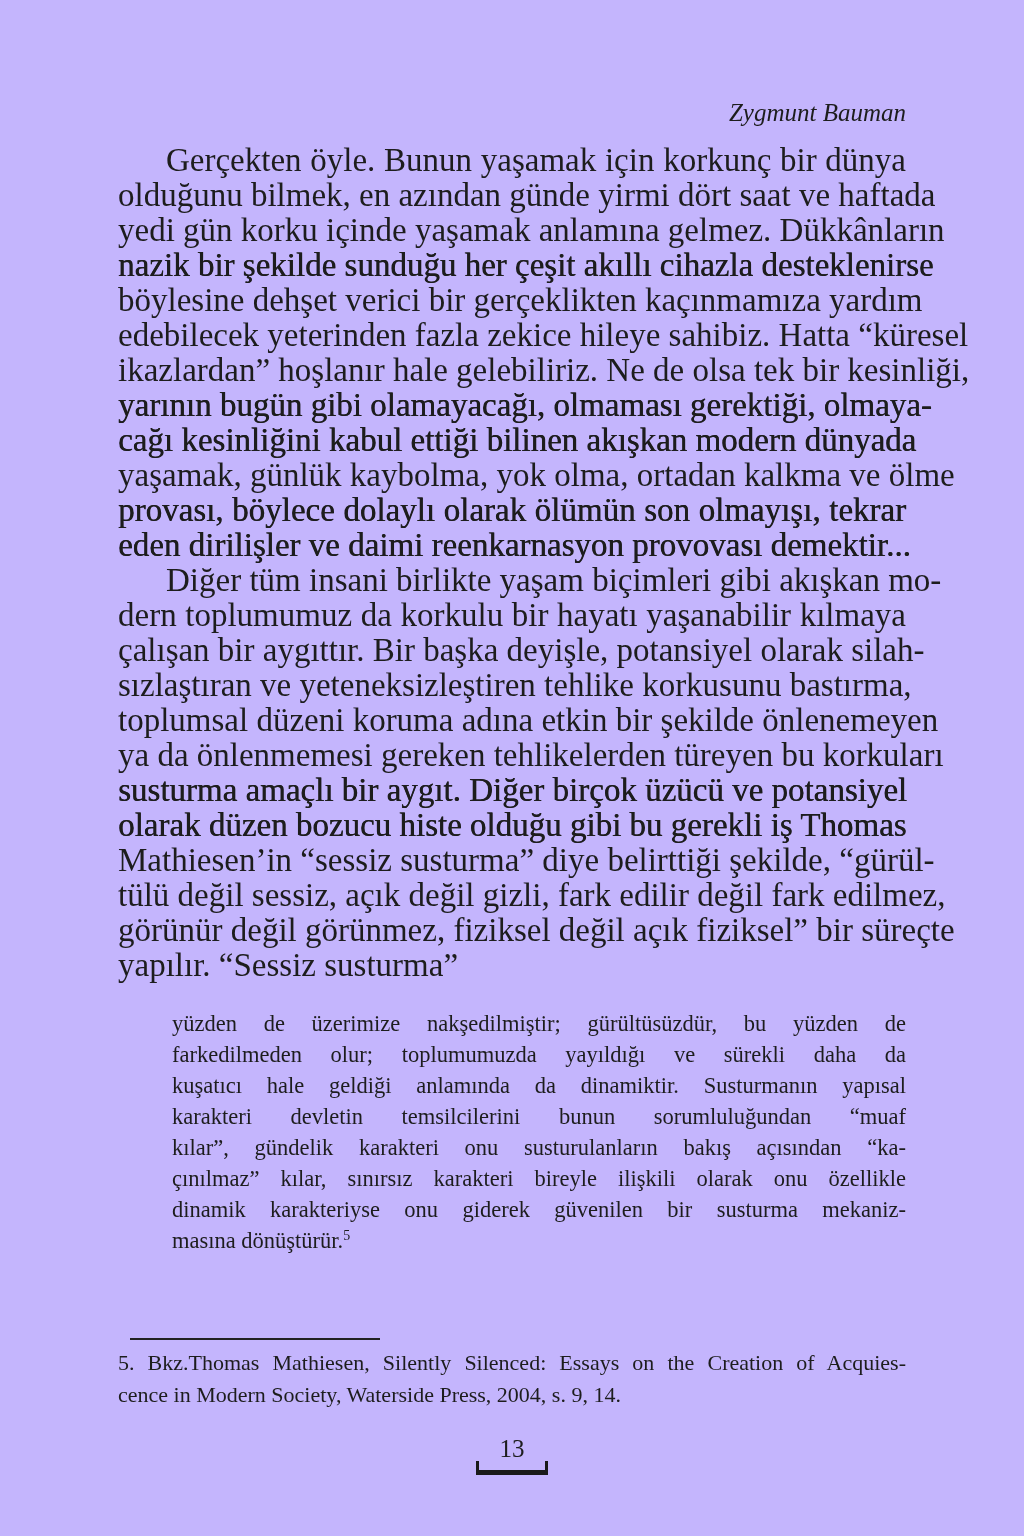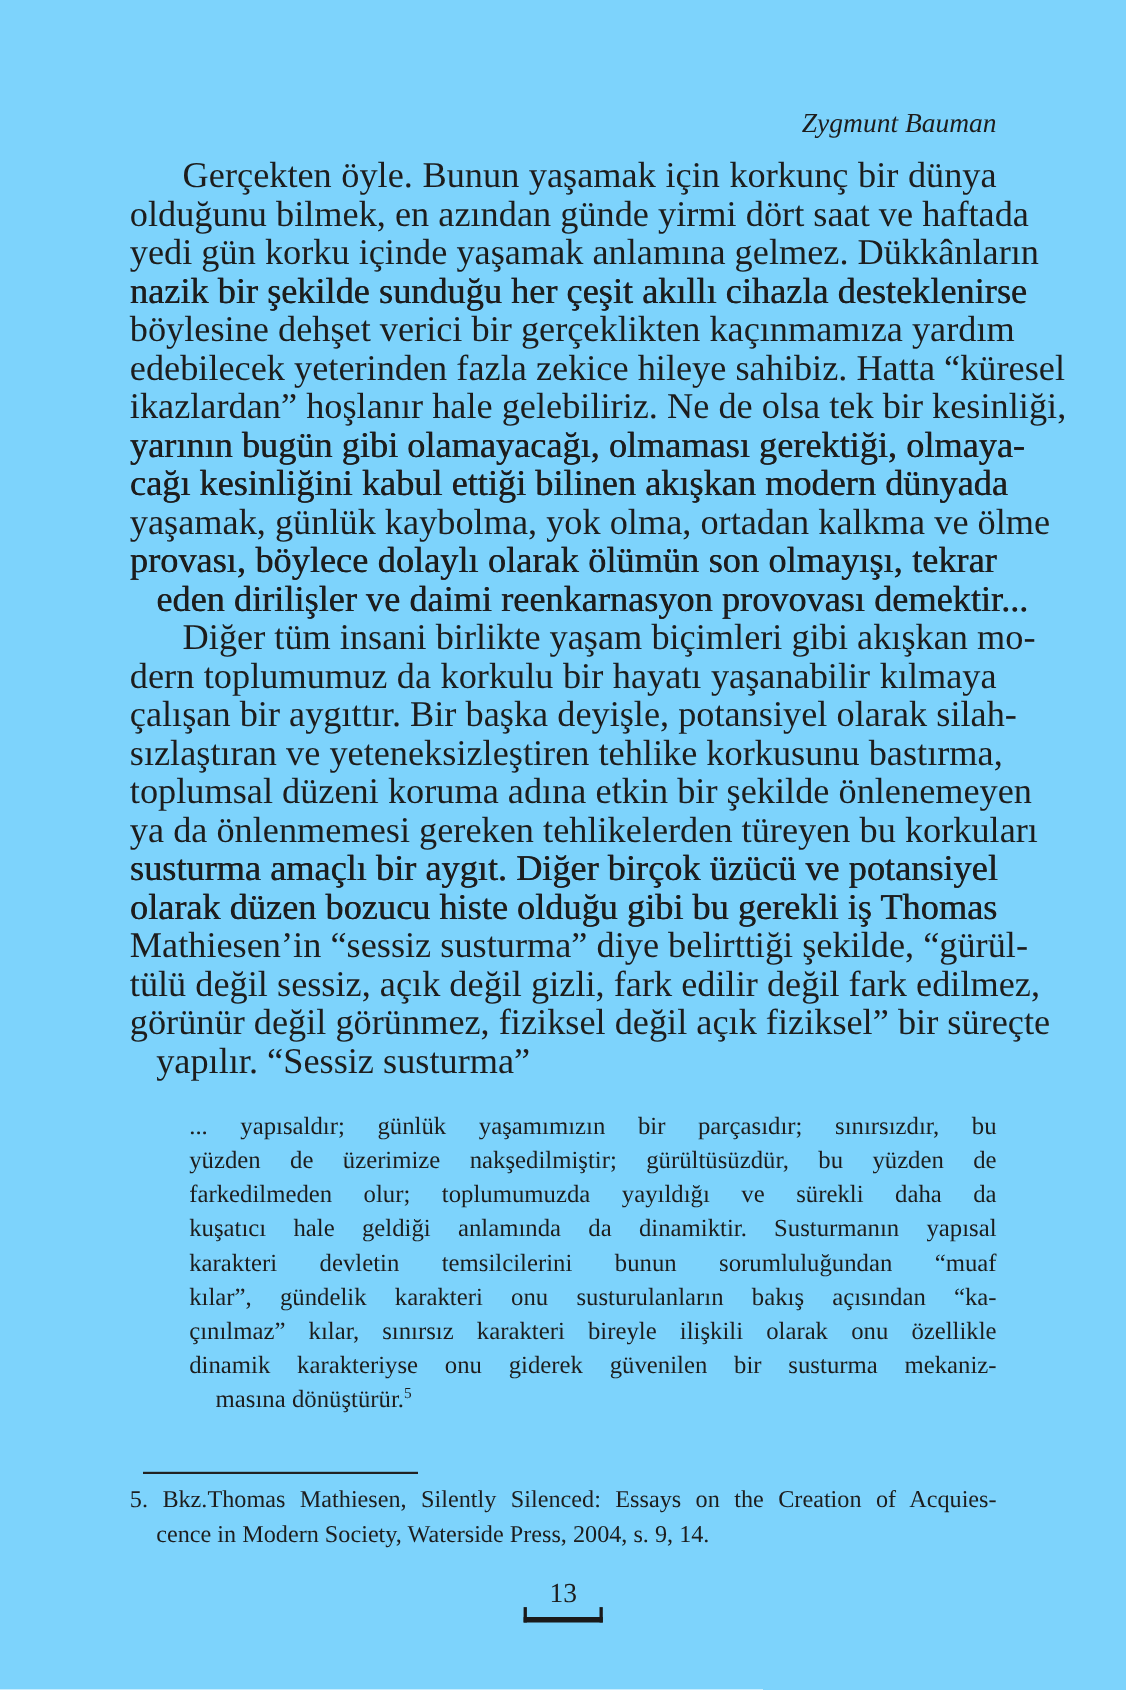--- a/index.html
+++ b/index.html
@@ -1,20 +1,20 @@
 <!DOCTYPE html>
 <html><head>
 <meta charset="utf-8">
 <style>
   html, body { margin: 0; padding: 0; background: #ffffff; }
   .page {
     position: relative;
     width: 1024px;
     height: 1536px;
-    background: #7dd3fc;
+    background: #c4b5fd;
     font-family: "Liberation Serif", "DejaVu Serif", serif;
     color: #1d1d1d;
     overflow: hidden;
   }
   .running-head {
     position: absolute;
     top: 99px;
     right: 118px;
     font-style: italic;
     font-size: 25px;
@@ -65,21 +65,21 @@
     height: 9px;
     border-left: 3px solid #1a1a1a;
     border-right: 3px solid #1a1a1a;
     border-bottom: 5px solid #1a1a1a;
   }
   .line {
     text-align: justify;
     text-align-last: justify;
     white-space: nowrap;
   }
-  .line.end { text-align-last: left; margin-left: 24px; }
+  .line.end { text-align-last: left; }
   .line.indent { text-indent: 48px; }
   .line.b { text-shadow: 0.45px 0 0 currentColor; }
   .it { }
   sup { font-size: 0.62em; line-height: 0; vertical-align: super; }
 </style>
 </head>
 <body>
 
 <div class="page">
 
@@ -110,21 +110,20 @@
         <div class="line b"><span>susturma amaçlı bir aygıt. Diğer birçok üzücü ve potansiyel</span></div>
         <div class="line b"><span>olarak düzen bozucu histe olduğu gibi bu gerekli iş Thomas</span></div>
         <div class="line"><span>Mathiesen’in “sessiz susturma” diye belirttiği şekilde, “gürül-</span></div>
         <div class="line"><span>tülü değil sessiz, açık değil gizli, fark edilir değil fark edilmez,</span></div>
         <div class="line"><span>görünür değil görünmez, fiziksel değil açık fiziksel” bir süreçte</span></div>
         <div class="line end"><span>yapılır. “Sessiz susturma”</span></div>
       </div>
   </div>
 
   <div class="quote">
-      <div class="line"><span>... yapısaldır; günlük yaşamımızın bir parçasıdır; sınırsızdır, bu</span></div>
       <div class="line"><span>yüzden de üzerimize nakşedilmiştir; gürültüsüzdür, bu yüzden de</span></div>
       <div class="line"><span>farkedilmeden olur; toplumumuzda yayıldığı ve sürekli daha da</span></div>
       <div class="line"><span>kuşatıcı hale geldiği anlamında da dinamiktir. Susturmanın yapısal</span></div>
       <div class="line"><span>karakteri devletin temsilcilerini bunun sorumluluğundan “muaf</span></div>
       <div class="line"><span>kılar”, gündelik karakteri onu susturulanların bakış açısından “ka-</span></div>
       <div class="line"><span>çınılmaz” kılar, sınırsız karakteri bireyle ilişkili olarak onu özellikle</span></div>
       <div class="line"><span>dinamik karakteriyse onu giderek güvenilen bir susturma mekaniz-</span></div>
       <div class="line end"><span>masına dönüştürür.</span><sup>5</sup></div>
     </div>
 

